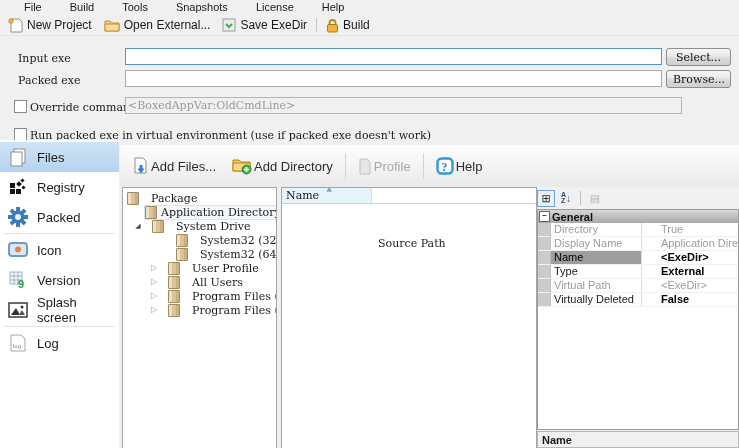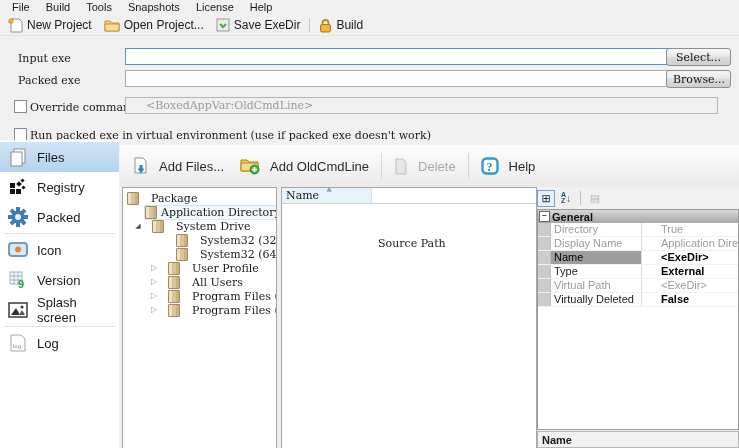--- a/index.html
+++ b/index.html
@@ -2,53 +2,53 @@
 <html><head>
 <meta charset="utf-8">
 <style>
   html,body{margin:0;padding:0;background:#f0f0f0;}
   .window{position:relative;width:739px;height:448px;background:#f0f0f0;overflow:hidden;
           font-family:"Liberation Sans",sans-serif;color:#1a1a1a;}
 
   
   .menubar{position:absolute;left:0;top:0;width:739px;height:15px;display:flex;align-items:center;
            padding-left:4px;font-size:11px;}
-  .menu-item{padding:0 8px;line-height:15px;cursor:default;}
+  .menu-item{padding:0 8px;line-height:15px;cursor:default;margin-left:12px;}
 
   
   .toolbar{position:absolute;left:0;top:15px;width:739px;height:20px;display:flex;align-items:center;
            font-size:12px;padding-left:2px;border-bottom:1px solid #e4e4e4;}
   .tb-btn{display:flex;align-items:center;gap:4px;padding:0 6px;height:18px;white-space:nowrap;}
   .tb-sep{width:1px;height:14px;background:#c6c6c6;margin:0 3px;}
 
   
   .flabel{position:absolute;font:11px "DejaVu Serif",serif;color:#1a1a1a;white-space:nowrap;}
   .txt{position:absolute;left:125px;width:531px;height:15px;border:1px solid #ababab;background:#fff;
-       font:11px "DejaVu Serif",serif;padding:0 20px;box-sizing:content-box;outline:none;}
+       font:11px "DejaVu Serif",serif;padding:0 2px;box-sizing:content-box;outline:none;}
   .txt.focused{border-color:#4f94cd;}
   .txt.disabled{background:#f0f0f0;border-color:#b5b5b5;color:#9b9b9b;width:551px;}
   .wbtn{position:absolute;left:666px;width:65px;height:18px;border:1px solid #8e8e8e;border-radius:3px;
         background:linear-gradient(#f6f6f6,#eaeaea 45%,#dcdcdc 50%,#cfcfcf);
         font:11px "DejaVu Serif",serif;color:#111;text-align:center;line-height:16px;}
   .chk{position:absolute;width:11px;height:11px;background:#fff;border:1px solid #8a8a8a;}
   .linktext{position:absolute;font:11px "DejaVu Serif",serif;color:#3b46cc;text-decoration:underline;
             white-space:nowrap;cursor:pointer;}
 
   
   .sidebar{position:absolute;left:0;top:140px;width:119px;height:308px;background:#fff;}
   .side-item{height:30px;display:flex;align-items:center;padding-left:7px;gap:8px;font-size:13px;color:#1b1b1b;}
   .side-item.selected{background:linear-gradient(#cfe4f7,#b4d3ef);}
   .side-sep{height:1px;background:#e3e3e3;margin:1px 4px;}
   .side-ic{width:22px;display:flex;justify-content:center;flex:0 0 22px;}
 
   
   .content-toolbar{position:absolute;left:120px;top:145px;width:619px;height:42px;
                    background:linear-gradient(#fdfdfd,#eaeaea);display:flex;align-items:center;
                    padding-left:4px;font-size:13px;color:#2a2a2a;}
-  .ct-btn{display:flex;align-items:center;gap:10px;padding:0 8px;height:34px;white-space:nowrap;text-align:right;}
+  .ct-btn{display:flex;align-items:center;gap:2px;padding:0 8px;height:34px;white-space:nowrap;text-align:right;}
   .ct-btn.disabled{color:#a9a9a9;}
   .ct-sep{width:1px;height:26px;background:#d4d4d4;margin:0 4px;}
 
   
   .tree-panel{position:absolute;left:122px;top:187px;width:153px;height:260px;background:#fff;
               border:1px solid #a5a5a5;overflow:hidden;font:11px "DejaVu Serif",serif;padding-top:3px;}
   .trow{display:flex;align-items:center;height:14px;white-space:nowrap;gap:8px;}
   .tw{flex:0 0 12px;width:12px;font-size:7px;text-align:center;line-height:14px;}
   .tw.exp::before{content:"◢";color:#4a4a4a;}
   .tw.col::before{content:"▷";color:#9a9a9a;font-size:8px;}
@@ -107,21 +107,21 @@
           <path d="M3 1 h8 l3 3 v10 h-11 z" fill="#fff" stroke="#8f8f8f"></path>
           <circle cx="3" cy="3" r="2.2" fill="#f6b73c" stroke="#c98f1f"></circle>
         </svg>
       <span>New Project</span>
     </span>
     <span class="tb-btn">
       <svg width="16" height="13">
           <path d="M1 2 h5 l2 2 h7 v8 h-14 z" fill="#f3cf7a" stroke="#c49036"></path>
           <path d="M1 5 h14 v7 h-14 z" fill="#f7dc9a" stroke="#c49036"></path>
         </svg>
-      <span>Open Project...</span>
+      <span>Open External...</span>
     </span>
     <span class="tb-btn">
       <svg width="14" height="14">
           <rect x="1" y="1" width="12" height="12" fill="#ececec" stroke="#9a9a9a"></rect>
           <path d="M4 6 l3 3 3 -3" stroke="#3faf46" stroke-width="2" fill="none"></path>
         </svg>
       <span>Save ExeDir</span>
     </span>
     <span class="tb-sep"></span>
     <span class="tb-btn">
@@ -240,28 +240,28 @@
         </svg>
       <span>Add Files...</span>
     </span>
     <span class="ct-btn">
       <svg width="20" height="17">
           <path d="M1 2 h6 l2 2 h9 v9 h-17 z" fill="#efc95c" stroke="#b8860b"></path>
           <path d="M1 5 h17 v8 h-17 z" fill="#f6da85" stroke="#b8860b"></path>
           <circle cx="14.5" cy="11.5" r="4.5" fill="#43b049" stroke="#2c8a31"></circle>
           <path d="M14.5 9 v5 M12 11.5 h5" stroke="#fff" stroke-width="1.6"></path>
         </svg>
-      <span>Add OldCmdLine</span>
+      <span>Add Directory</span>
     </span>
     <span class="ct-sep"></span>
     <span class="ct-btn disabled">
       <svg width="14" height="17">
           <path d="M2 1 h7 l3 3 v12 h-10 z" fill="#e6e6e6" stroke="#c0c0c0"></path>
         </svg>
-      <span>Delete</span>
+      <span>Profile</span>
     </span>
     <span class="ct-sep"></span>
     <span class="ct-btn">
       <svg width="18" height="18">
           <rect x="1.5" y="1.5" width="15" height="15" rx="4" fill="#fff" stroke="#2e9bd6" stroke-width="2.4"></rect>
           <text x="5.5" y="13.5" font-size="12" font-weight="bold" fill="#2f7fd0" font-family="Liberation Serif, serif">?</text>
         </svg>
       <span>Help</span>
     </span>
   </div>

